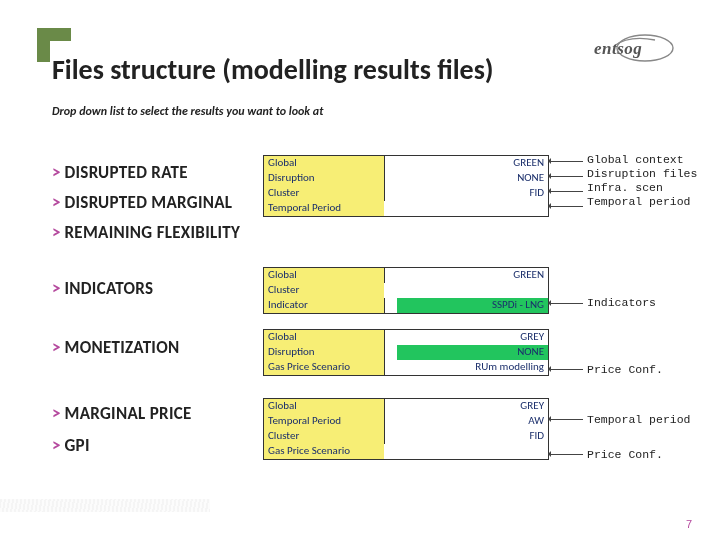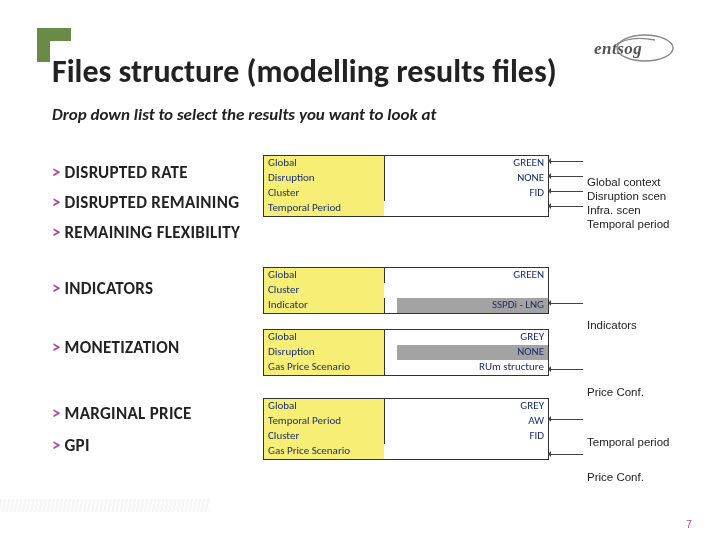--- a/index.html
+++ b/index.html
@@ -43,29 +43,29 @@
     color: #555;
     letter-spacing: 0.5px;
     padding: 2px 10px;
     font-weight: bold;
   }
   .logo svg { display:block; }
   .title {
     position: absolute;
     top: 52px;
     left: 52px;
-    font-size: 32px;
+    font-size: 28px;
     font-weight: bold;
     color: #222;
   }
   .subtitle {
     position: absolute;
     top: 104px;
     left: 52px;
-    font-size: 17px;
+    font-size: 12px;
     font-weight: bold;
     font-style: italic;
     color: #222;
   }
   .nav {
     position: absolute;
     left: 52px;
     font-size: 17px;
   }
   .nav .gt { color: #b54a9e; font-weight: bold; margin-right: 4px;}
@@ -78,28 +78,27 @@
     font-size: 11px;
     line-height: 14px;
     font-family: Calibri, Arial, sans-serif;
     color: #1b2f6b;
   }
   .table-row { display: flex; height: 15px; gap: 12px; }
   .table-row > div { border-right: 1px solid #333; padding: 0 4px; overflow:hidden; white-space:nowrap;}
   .table-row > div:last-child { border-right: none; }
   .left-cell { flex: 0 0 112px; background: #f7ee75; }
   .right-cell { flex: 1; text-align: right; }
-  .right-cell.highlight { background: #a3a3a3; }
+  .right-cell.highlight { background: #22c55e; }
   .annot {
     position: absolute;
     font-size: 11.5px;
     color: #222;
     line-height: 14px;
-    font-family: Liberation Sans, sans-serif;
-    margin-top: 22px;
+    font-family: Liberation Mono, monospace;
   }
   .annot .line { white-space: nowrap; }
   .arrow {
     position: absolute;
     height: 1px;
     background: #444;
   }
   .arrow::before {
     content: "";
     position: absolute;
@@ -134,21 +133,21 @@
     <ellipse cx="62" cy="16" rx="28" ry="13" fill="none" stroke="#888" stroke-width="1.4"></ellipse>
     <path d="M31 14 Q46 3 72 8" fill="none" stroke="#888" stroke-width="1.3"></path>
     <text x="11" y="22" font-family="Georgia, serif" font-style="italic" font-size="17" fill="#555">entsog</text>
   </svg>
 </div>
 
 <div class="title">Files structure (modelling results files)</div>
 <div class="subtitle">Drop down list to select the results you want to look at</div>
 
 <div class="nav" style="top:162px"><span class="gt">&gt;</span><span class="lbl">DISRUPTED RATE</span></div>
-<div class="nav" style="top:192px"><span class="gt">&gt;</span><span class="lbl">DISRUPTED REMAINING</span></div>
+<div class="nav" style="top:192px"><span class="gt">&gt;</span><span class="lbl">DISRUPTED MARGINAL</span></div>
 <div class="nav" style="top:222px"><span class="gt">&gt;</span><span class="lbl">REMAINING FLEXIBILITY</span></div>
 <div class="nav" style="top:278px"><span class="gt">&gt;</span><span class="lbl">INDICATORS</span></div>
 <div class="nav" style="top:337px"><span class="gt">&gt;</span><span class="lbl">MONETIZATION</span></div>
 <div class="nav" style="top:403px"><span class="gt">&gt;</span><span class="lbl">MARGINAL PRICE</span></div>
 <div class="nav" style="top:435px"><span class="gt">&gt;</span><span class="lbl">GPI</span></div>
 
 <div class="table-block" style="top:155px" id="tb1">
     <div class="table-row">
       <div class="left-cell">Global</div>
       <div class="right-cell">GREEN</div>
@@ -184,21 +183,21 @@
     <div class="table-row">
       <div class="left-cell">Global</div>
       <div class="right-cell">GREY</div>
     </div>
     <div class="table-row">
       <div class="left-cell">Disruption</div>
       <div class="right-cell highlight">NONE</div>
     </div>
     <div class="table-row">
       <div class="left-cell">Gas Price Scenario</div>
-      <div class="right-cell">RUm structure</div>
+      <div class="right-cell">RUm modelling</div>
     </div>
   </div>
 
 <div class="table-block" style="top:398px" id="tb4">
     <div class="table-row">
       <div class="left-cell">Global</div>
       <div class="right-cell">GREY</div>
     </div>
     <div class="table-row">
       <div class="left-cell">Temporal Period</div>
@@ -208,21 +207,21 @@
       <div class="left-cell">Cluster</div>
       <div class="right-cell">FID</div>
     </div>
     <div class="table-row">
       <div class="left-cell">Gas Price Scenario</div>
     </div>
   </div>
 
 <div class="annot" style="top:153px; left:587px">
   <div class="line">Global context</div>
-  <div class="line">Disruption scen</div>
+  <div class="line">Disruption files</div>
   <div class="line">Infra. scen</div>
   <div class="line">Temporal period</div>
 </div>
 
 <div class="annot" style="top:296px; left:587px">Indicators</div>
 <div class="annot" style="top:363px; left:587px">Price Conf.</div>
 <div class="annot" style="top:413px; left:587px">Temporal period</div>
 <div class="annot" style="top:448px; left:587px">Price Conf.</div>
 
 <div class="arrow" style="top:161px; left:550px; width:33px"></div>

